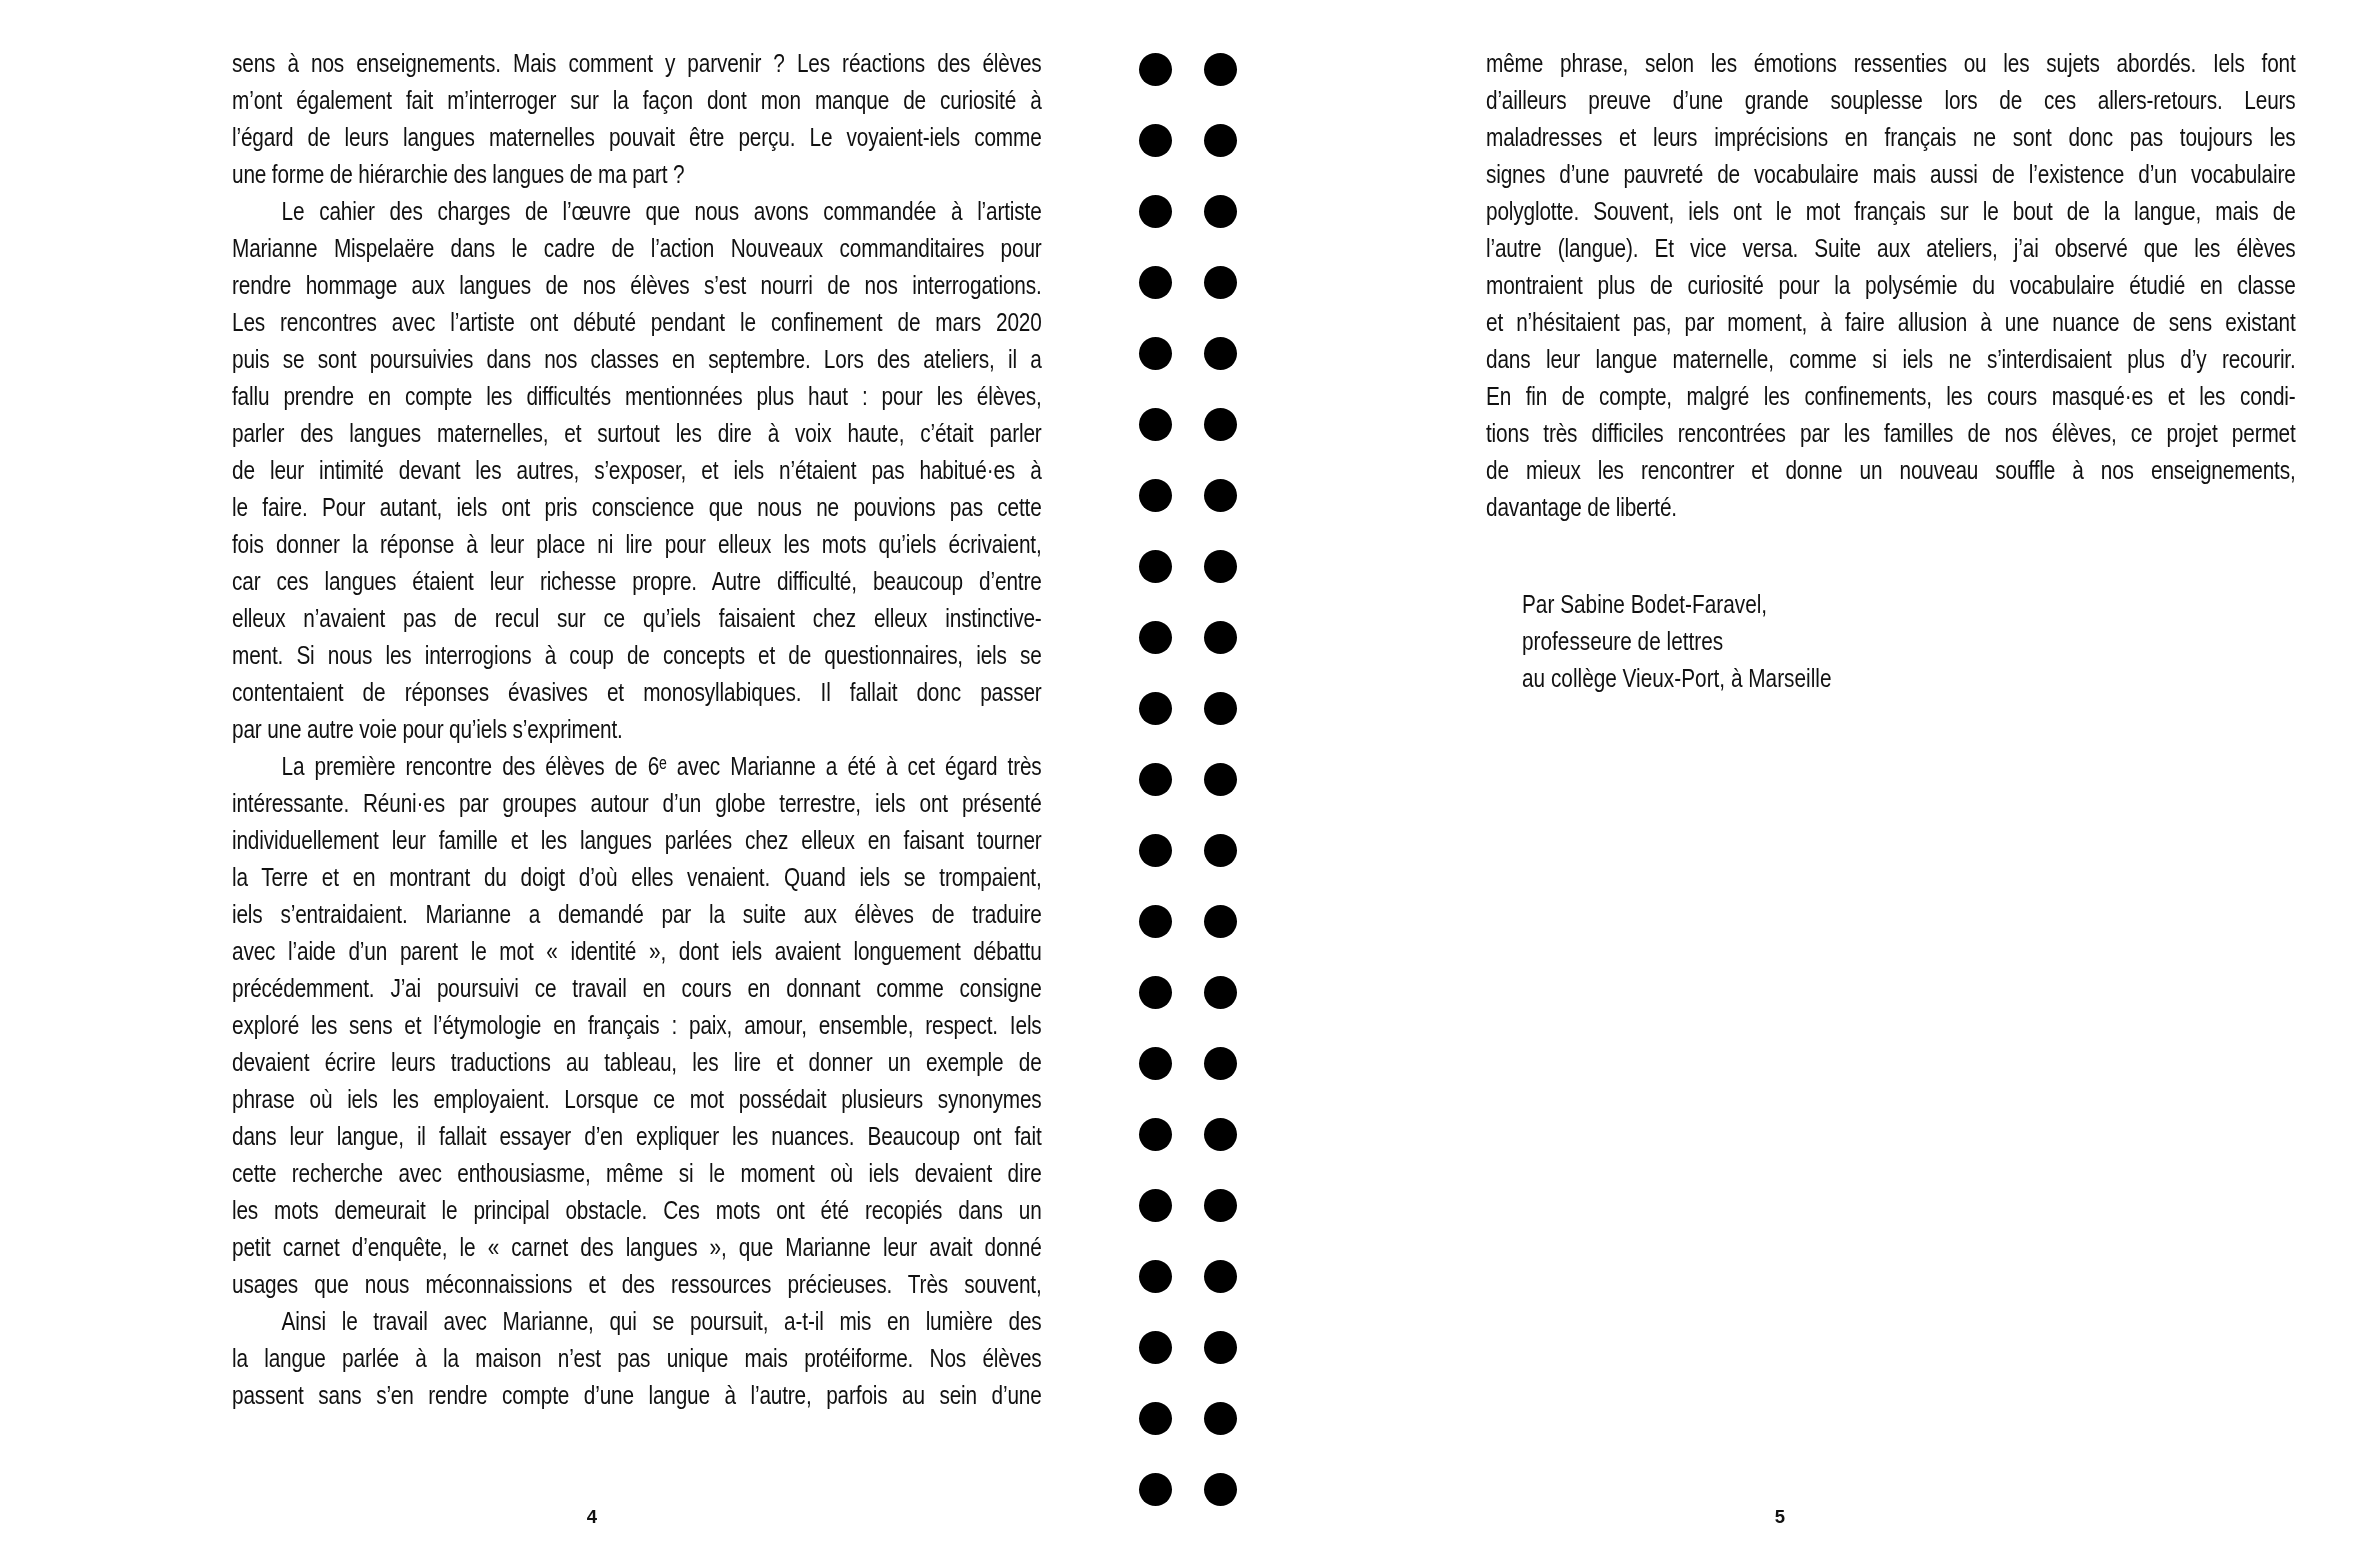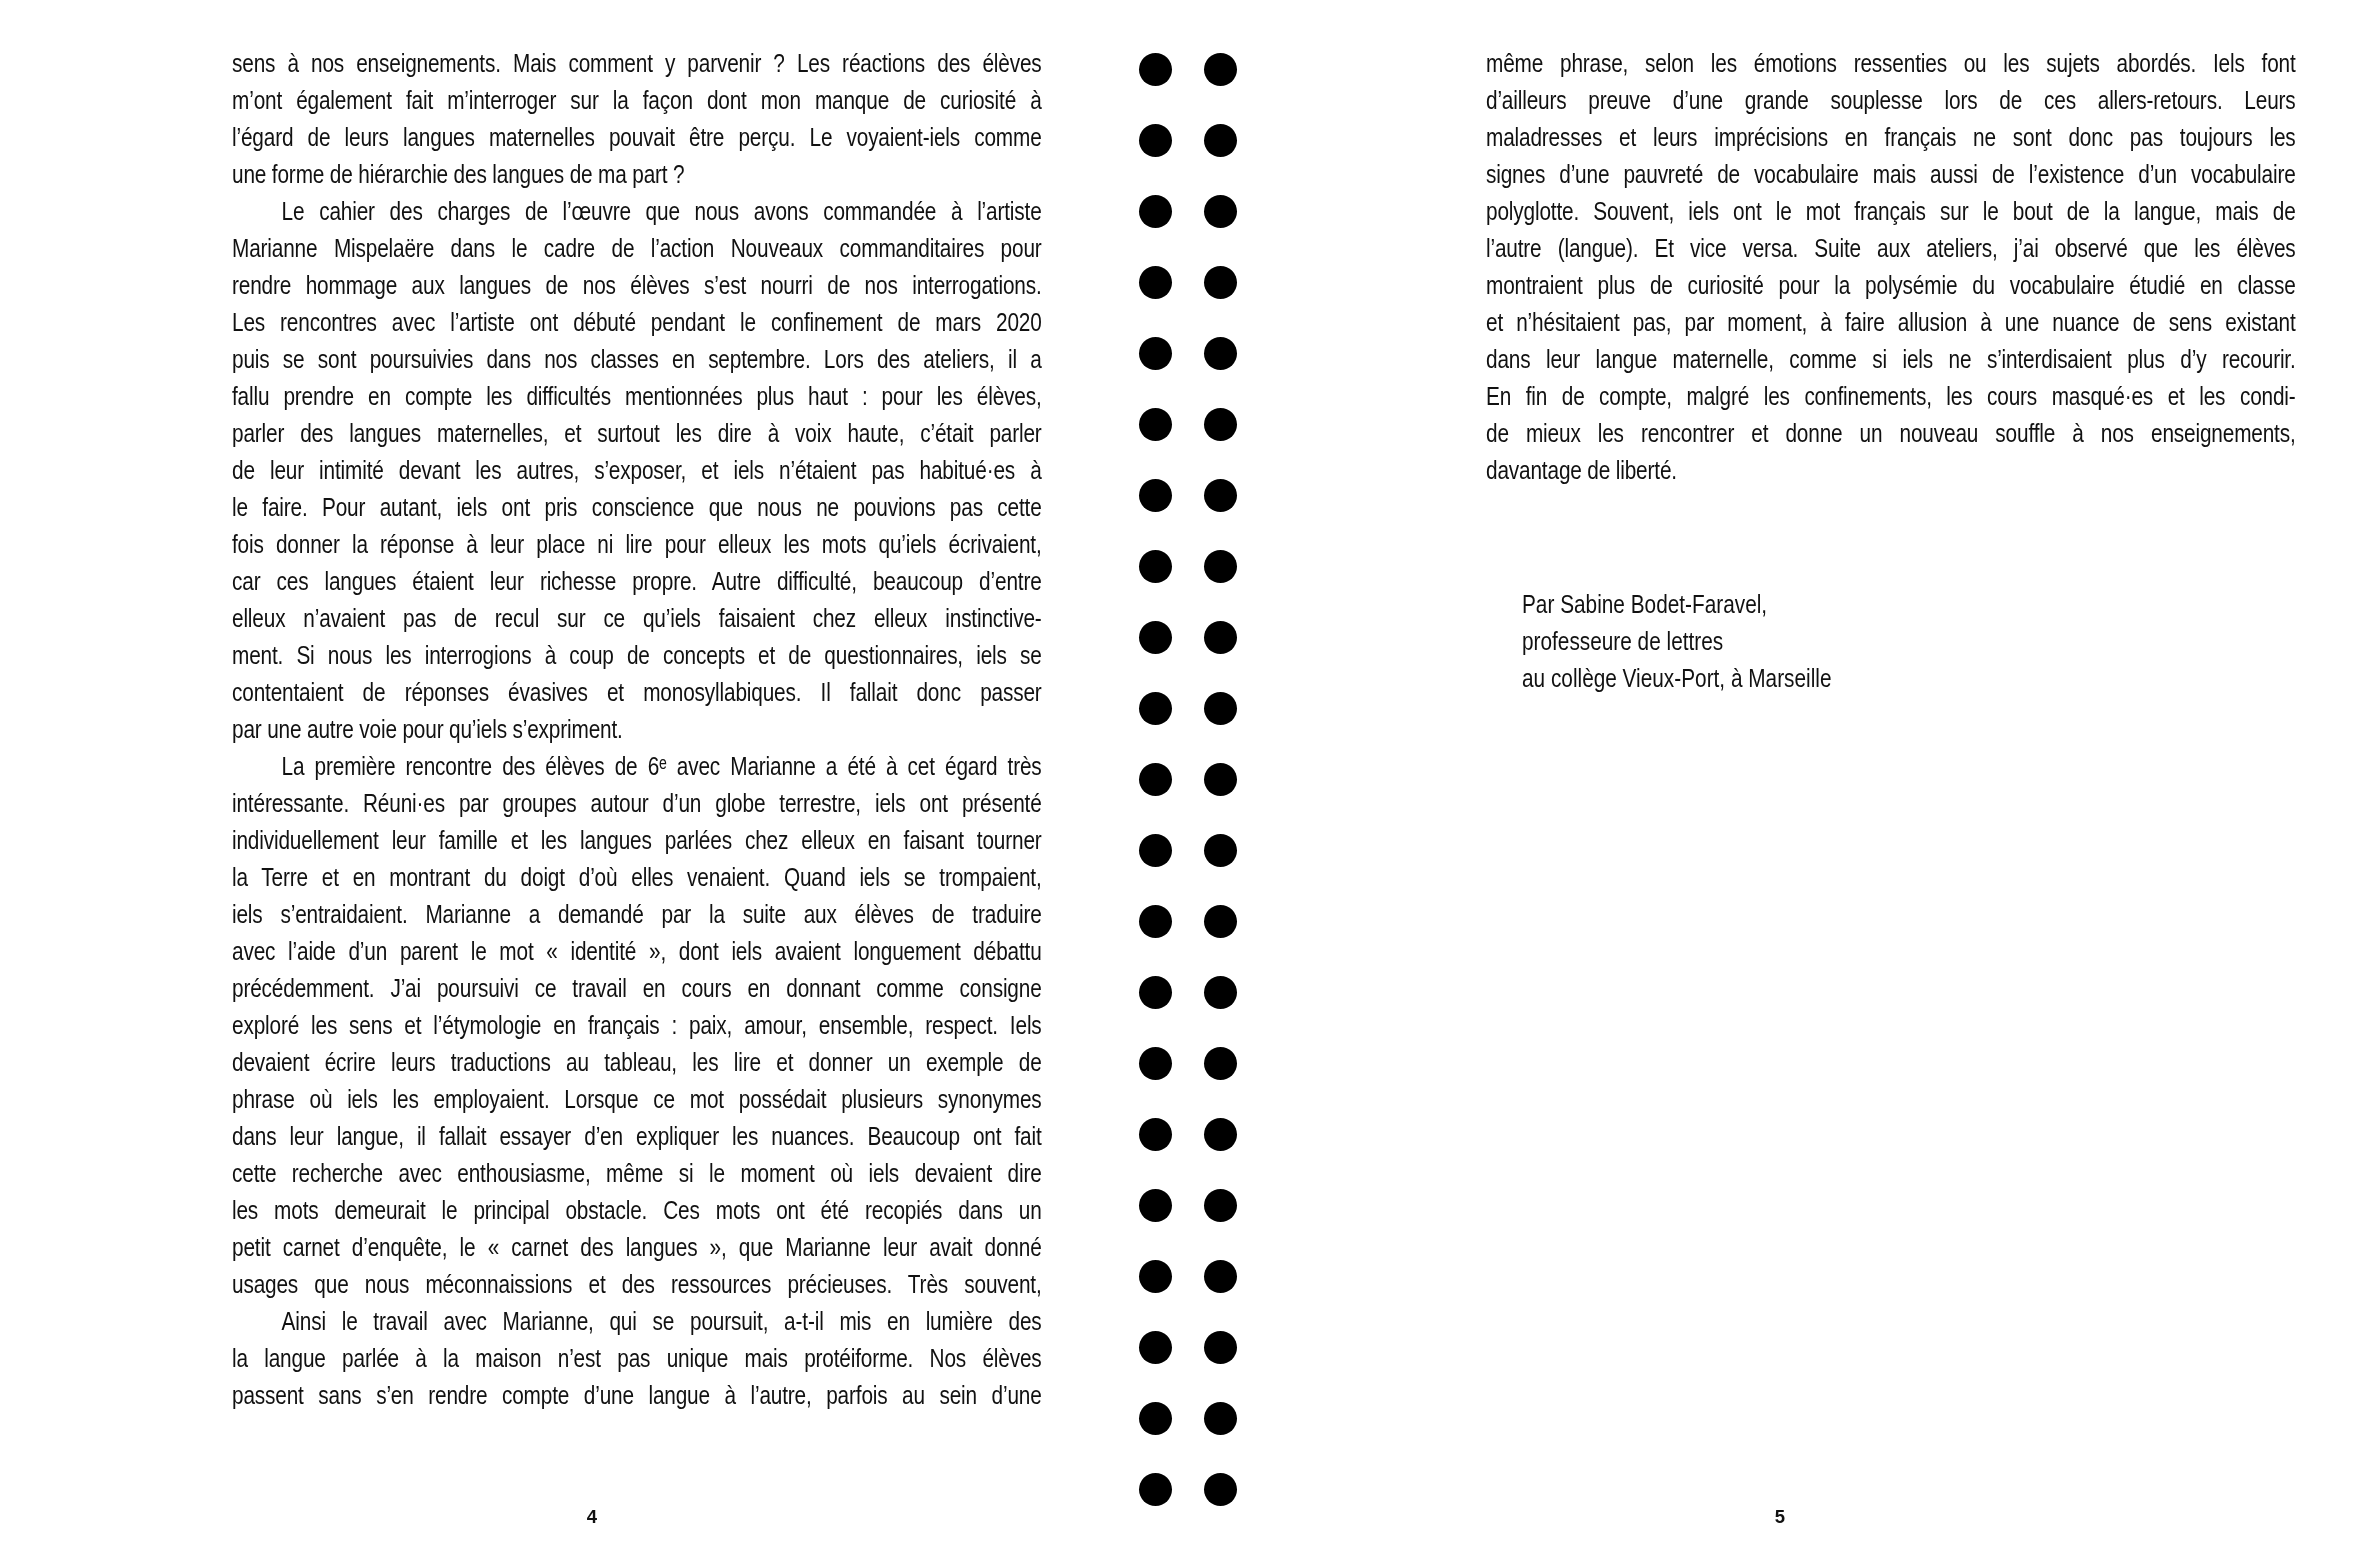--- a/index.html
+++ b/index.html
@@ -341,20 +341,23 @@
       <div class="line">
         <span>et n’hésitaient pas, par moment, à faire allusion à une nuance de sens existant</span>
       </div>
       <div class="line">
         <span>dans leur langue maternelle, comme si iels ne s’interdisaient plus d’y recourir.</span>
       </div>
       <div class="line">
         <span>En fin de compte, malgré les confinements, les cours masqué·es et les condi-</span>
       </div>
       <div class="line">
+        <span>tions très difficiles rencontrées par les familles de nos élèves, ce projet permet</span>
+      </div>
+      <div class="line">
         <span>de mieux les rencontrer et donne un nouveau souffle à nos enseignements,</span>
       </div>
       <div class="line last">
         <span>davantage de liberté.</span>
       </div>
     </div>
   <div class="signature">
     <div class="sig-line">Par Sabine Bodet-Faravel,</div>
     <div class="sig-line">professeure de lettres</div>
     <div class="sig-line">au collège Vieux-Port, à Marseille</div>

